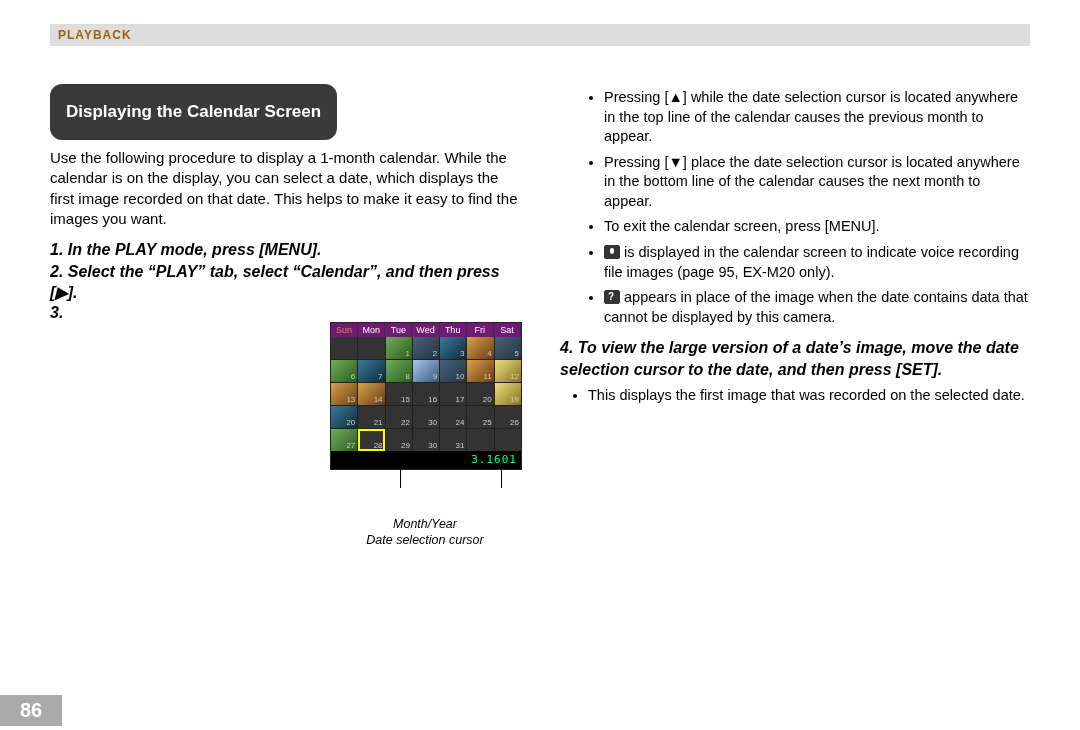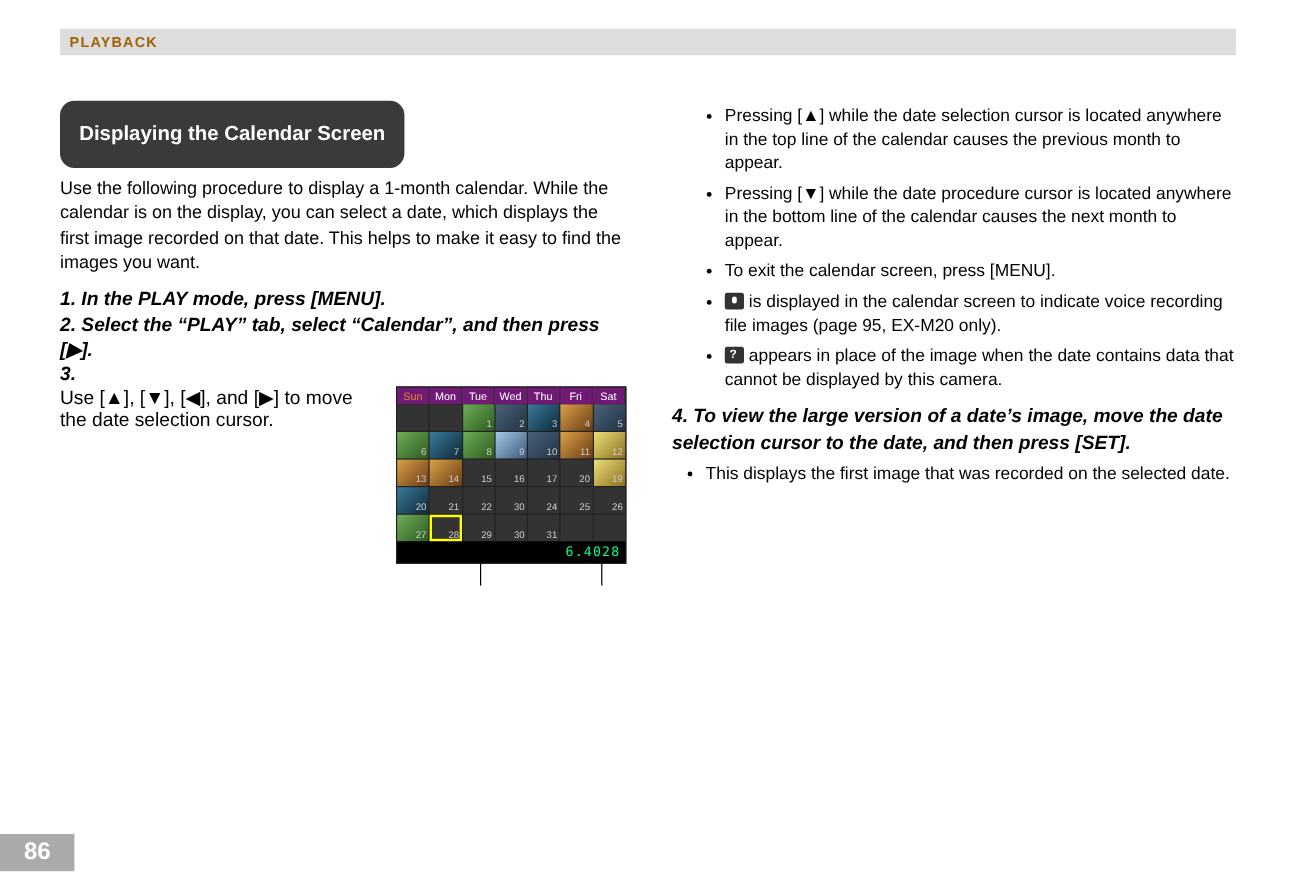--- a/index.html
+++ b/index.html
@@ -61,21 +61,20 @@
     <div class="col">
       <div class="pill">Displaying the Calendar Screen</div>
       <div class="intro">Use the following procedure to display a 1-month calendar. While the calendar is on the display, you can select a date, which displays the first image recorded on that date. This helps to make it easy to find the images you want.</div>
 
       <ol class="steps">
         <li><span class="step-text">In the PLAY mode, press [MENU].</span></li>
         <li><span class="step-text">Select the “PLAY” tab, select “Calendar”, and then press [▶].</span></li>
         <li>
           <div class="step3-wrap">
             <div class="step3-left">
-              <span class="step-text">Use [▲], [▼], [◀], and [▶] to move the date selection cursor.</span>
             </div>
             <div class="calendar-block">
               <div class="cal">
                 <div class="cal-head" id="cal-head">
                     <div>Sun</div>
                     <div>Mon</div>
                     <div>Tue</div>
                     <div>Wed</div>
                     <div>Thu</div>
                     <div>Fri</div>
@@ -173,34 +172,38 @@
                     </div>
                     <div class="cell c-blank">
                       <span class="num">30</span>
                     </div>
                     <div class="cell c-blank">
                       <span class="num">31</span>
                     </div>
                     <div class="cell c-blank"></div>
                     <div class="cell c-blank"></div>
                   </div>
-                <div class="cal-foot">6.4028</div>
+                <div class="cal-foot">3.1601</div>
               </div>
               <div class="annot-lines"></div>
+              <div class="annot">
+                <span>Month/Year</span><br>
+                <span>Date selection cursor</span>
+              </div>
             </div>
           </div>
         </li>
       </ol>
     </div>
 
     <div class="col">
       <div class="col2-top" style="margin-top:28px;">
         <ul class="bul" id="col2-bullets-a">
             <li>Pressing [▲] while the date selection cursor is located anywhere in the top line of the calendar causes the previous month to appear.</li>
-            <li>Pressing [▼] while the date procedure cursor is located anywhere in the bottom line of the calendar causes the next month to appear.</li>
+            <li>Pressing [▼] place the date selection cursor is located anywhere in the bottom line of the calendar causes the next month to appear.</li>
             <li>To exit the calendar screen, press [MENU].</li>
             <li><span class="icon-chip mic"></span> is displayed in the calendar screen to indicate voice recording file images (page 95, EX-M20 only).</li>
             <li><span class="icon-chip q"></span> appears in place of the image when the date contains data that cannot be displayed by this camera.</li>
           </ul>
       </div>
       <ol class="steps" start="4" style="counter-reset:step 3;">
         <li><span class="step-text">To view the large version of a date’s image, move the date selection cursor to the date, and then press [SET].</span>
           <ul class="bul">
             <li>This displays the first image that was recorded on the selected date.</li>
           </ul>

